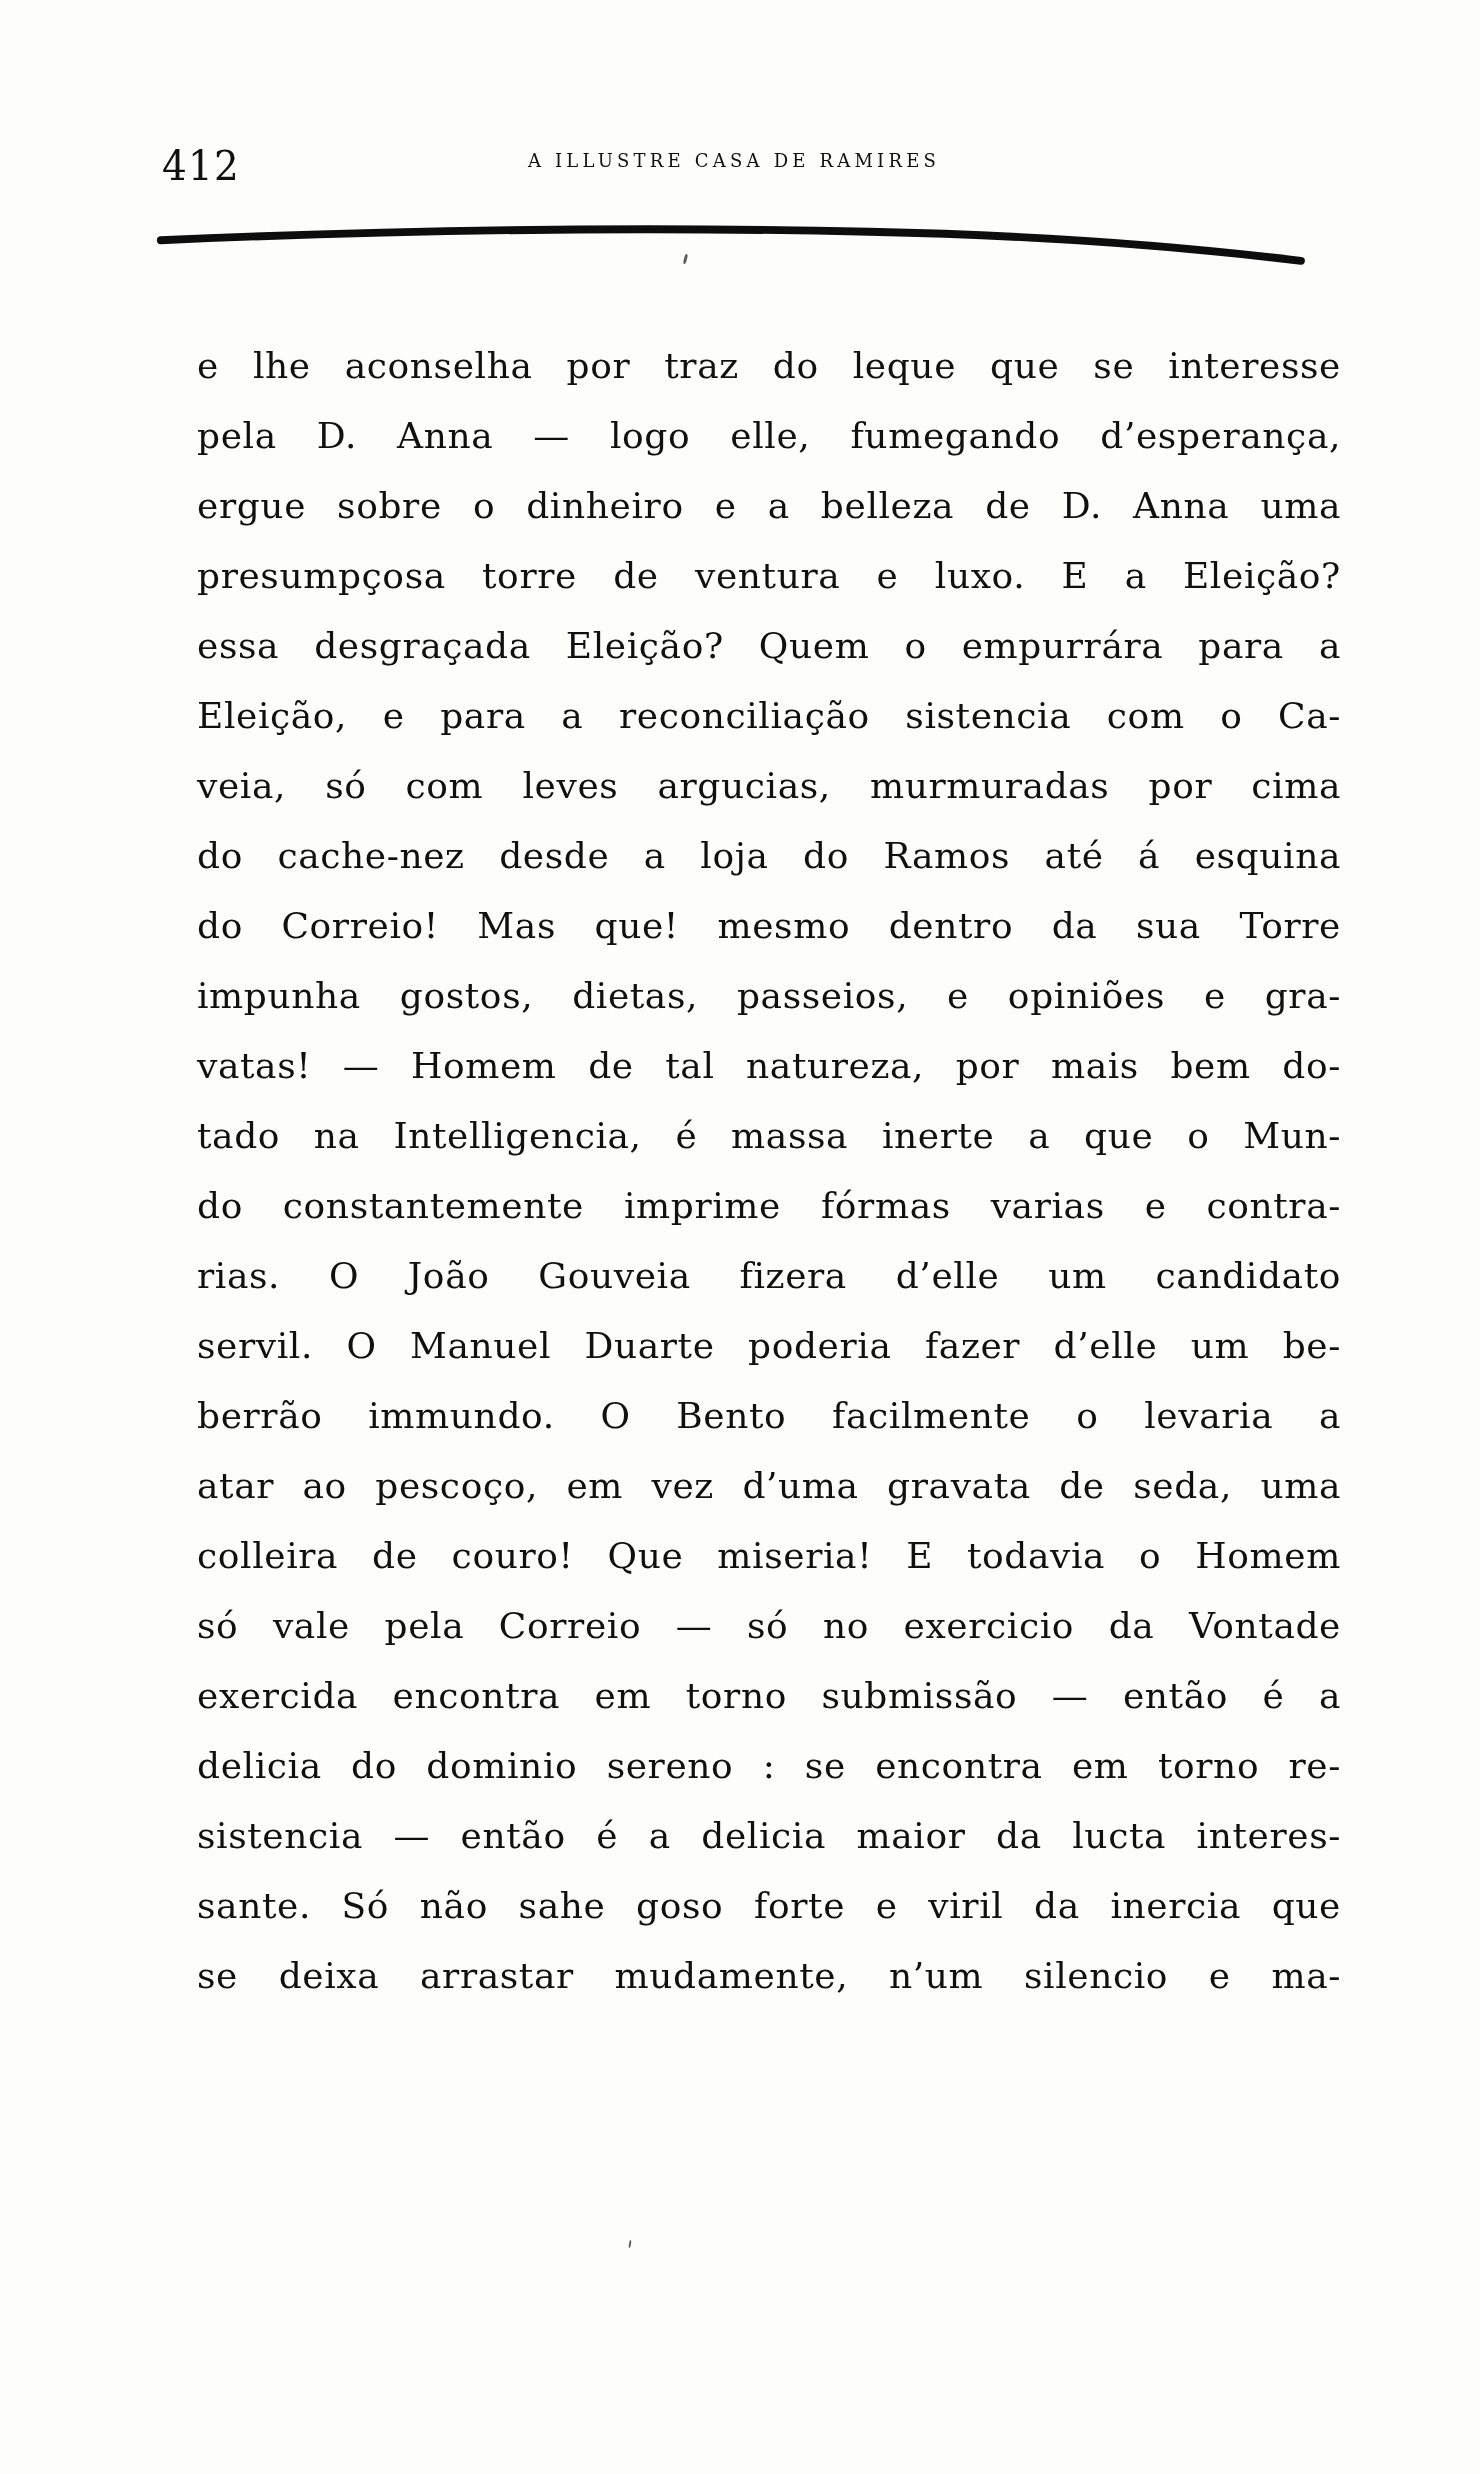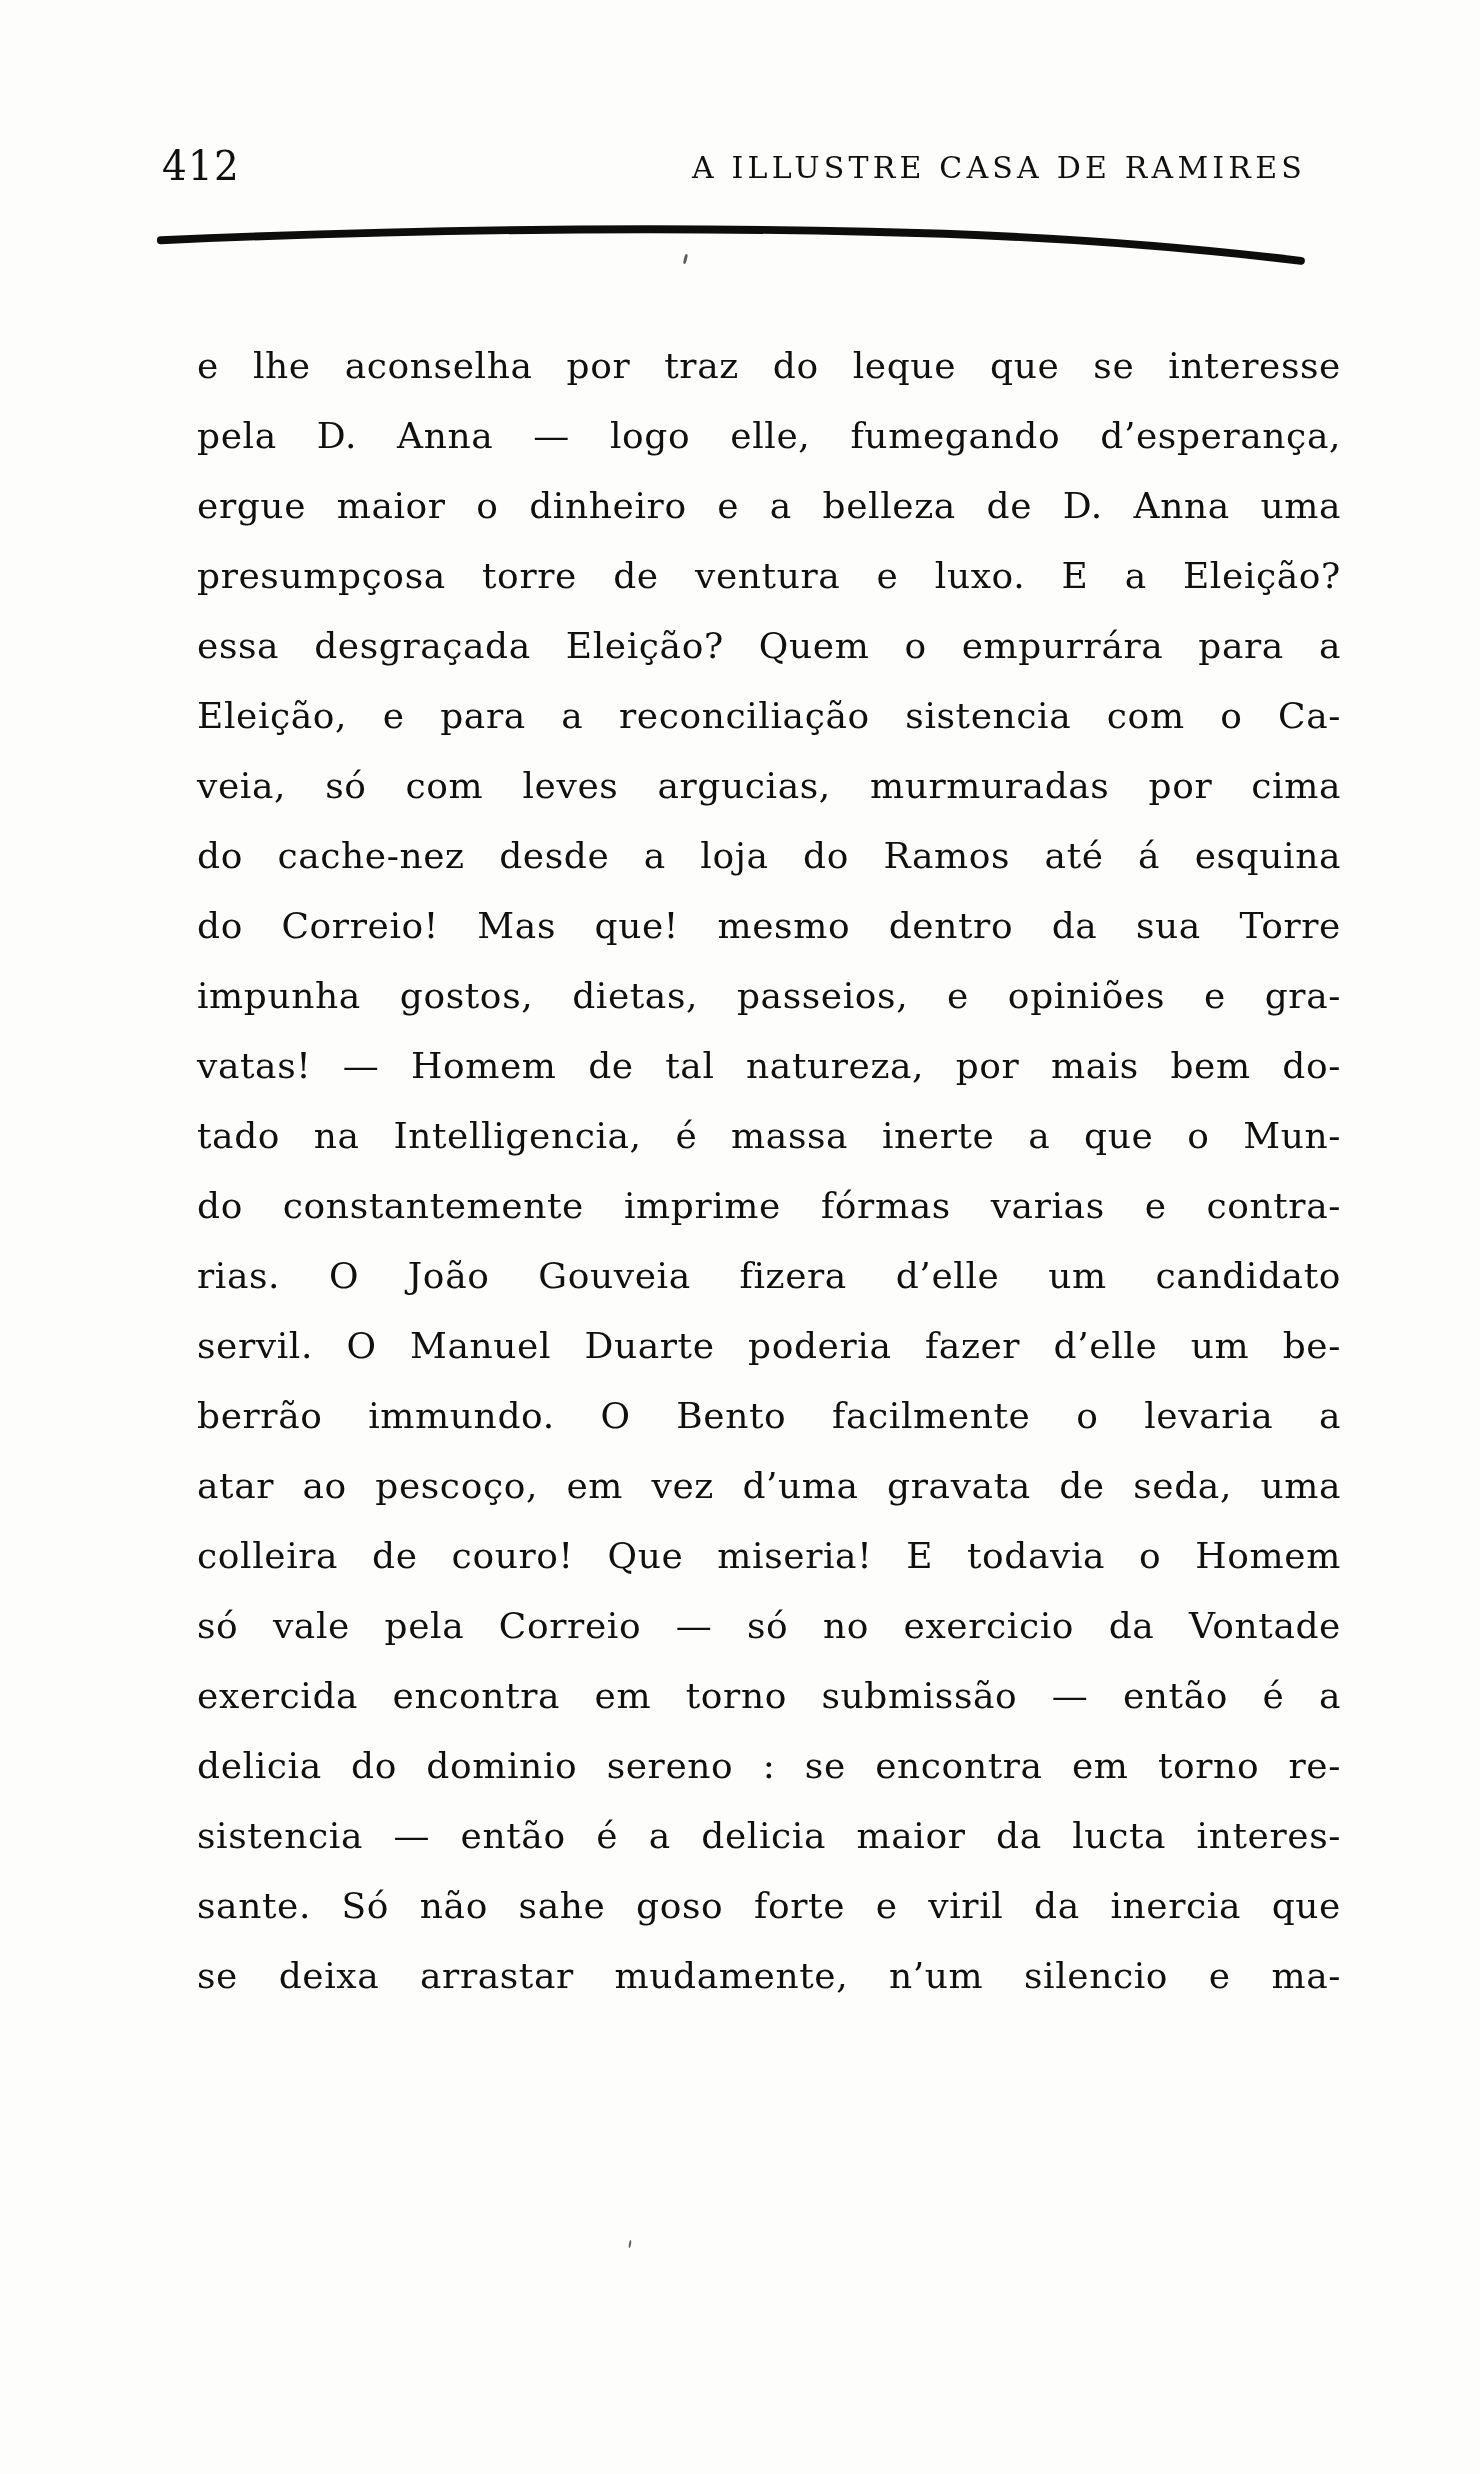--- a/index.html
+++ b/index.html
@@ -24,22 +24,22 @@
     top:139px;left:162px;width:1144px;height:66px;
   }
   .page-number{
     position:absolute;left:0;top:3.6px;
     font-size:39px;
     letter-spacing:1.2px;
     transform:scaleY(1.04);
   }
   .running-title{
     position:absolute;left:0;right:0;top:11px;
-    text-align:right;
-    font-size:30px;
+    text-align:center;
+    font-size:18px;
     letter-spacing:4.2px;
     white-space:nowrap;
   }
   .header-rule{
     position:absolute;
     top:222px;left:156px;
     width:1151px;height:51px;
   }
   .body-text{
     position:absolute;
@@ -74,21 +74,21 @@
     <span class="running-title">A ILLUSTRE CASA DE RAMIRES</span>
   </div>
 
   <svg class="header-rule" viewBox="0 0 1904 84" preserveAspectRatio="none">
     <path d="M 8 30 C 420 12, 820 8, 1180 16 C 1420 21, 1680 38, 1894 64" fill="none" stroke="#0d0d0d" stroke-width="13" stroke-linecap="round"></path>
   </svg>
 
   <div class="body-text">
     <div class="line">e lhe aconselha por traz do leque que se interesse</div>
     <div class="line">pela D. Anna — logo elle, fumegando d’esperança,</div>
-    <div class="line">ergue maior o dinheiro e a belleza de D. Anna uma</div>
+    <div class="line">ergue sobre o dinheiro e a belleza de D. Anna uma</div>
     <div class="line">presumpçosa torre de ventura e luxo. E a Eleição?</div>
     <div class="line">essa desgraçada Eleição? Quem o empurrára para a</div>
     <div class="line">Eleição, e para a reconciliação sistencia com o Ca-</div>
     <div class="line">veia, só com leves argucias, murmuradas por cima</div>
     <div class="line">do cache-nez desde a loja do Ramos até á esquina</div>
     <div class="line">do Correio! Mas que! mesmo dentro da sua Torre</div>
     <div class="line">impunha gostos, dietas, passeios, e opiniões e gra-</div>
     <div class="line">vatas! — Homem de tal natureza, por mais bem do-</div>
     <div class="line">tado na Intelligencia, é massa inerte a que o Mun-</div>
     <div class="line">do constantemente imprime fórmas varias e contra-</div>

